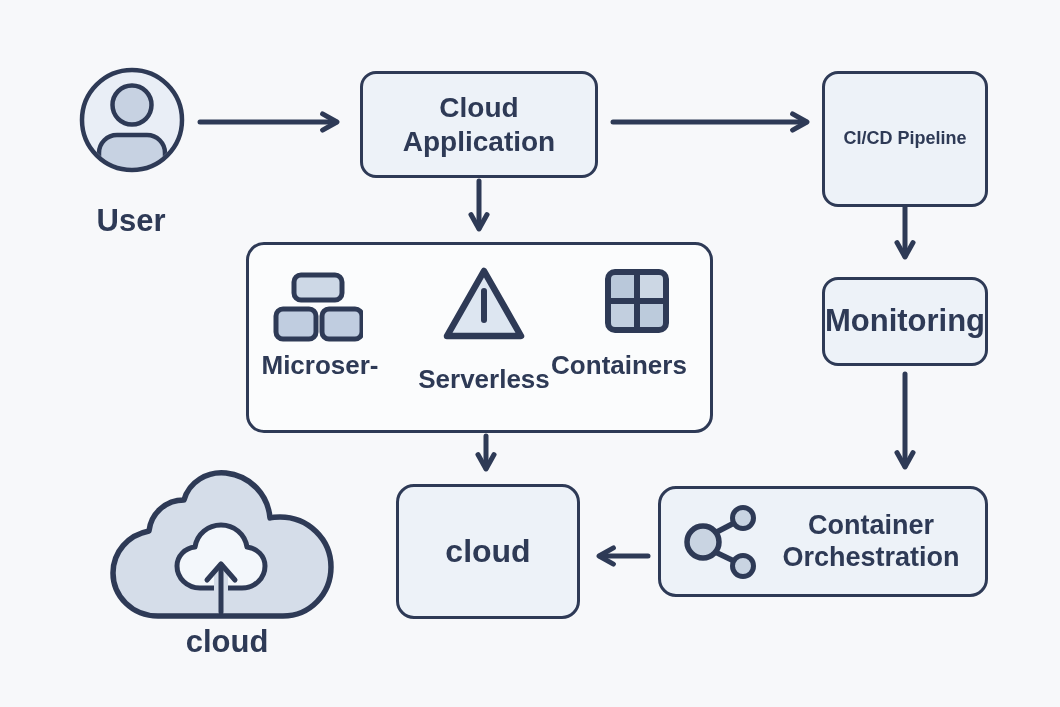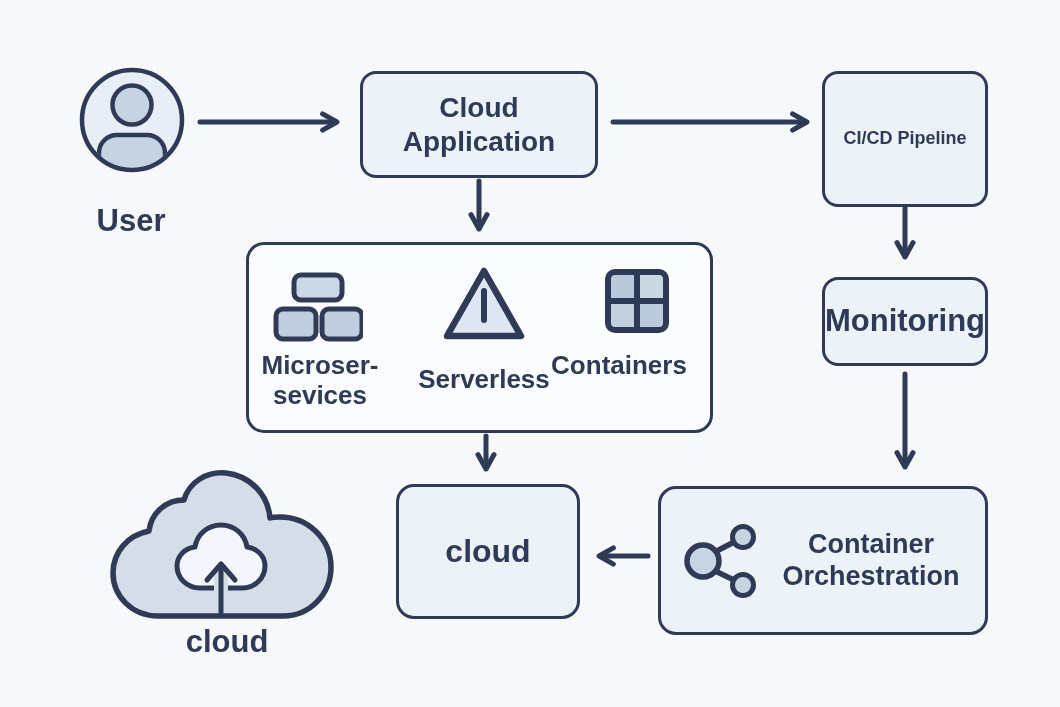--- a/index.html
+++ b/index.html
@@ -28,21 +28,21 @@
     position:absolute;font-weight:bold;color:var(--ink);text-align:center;
   }
   .svc-label{
     position:absolute;width:140px;text-align:center;font-weight:bold;
     font-size:26px;line-height:1.16;color:var(--ink);
   }
   #node-cloud-app{left:360px;top:71px;width:238px;height:107px;font-size:28px;}
   #node-cicd{left:822px;top:71px;width:166px;height:136px;font-size:18px;padding:0 10px;}
   #node-group{left:246px;top:242px;width:467px;height:191px;border-radius:18px;background:var(--group-fill);}
   #node-monitoring{left:822px;top:277px;width:166px;height:89px;font-size:31px;}
-  #node-orch{left:658px;top:486px;width:330px;height:149px;font-size:27px;justify-content:flex-start;border-radius:18px;}
+  #node-orch{left:658px;top:486px;width:330px;height:111px;font-size:27px;justify-content:flex-start;border-radius:18px;}
   #node-cloud-box{left:396px;top:484px;width:184px;height:135px;font-size:32px;border-radius:18px;}
   #orch-label{flex:1;text-align:center;padding-right:10px;}
   #orch-icon{margin-left:20px;flex:0 0 86px;}
   #user-label{left:71px;top:183px;width:120px;font-size:31px;margin-top:20px;}
   #cloud-icon-label{left:157px;top:624px;width:140px;font-size:31px;}
 </style>
 </head>
 <body>
 
 <div class="stage">
@@ -93,21 +93,20 @@
 
   <div class="node" id="node-group"></div>
 
   <svg class="icon-svg" style="left:273px;top:272px;" width="90" height="70" viewBox="0 0 90 70">
     <rect x="21" y="3" width="48" height="25" rx="7" fill="#cdd8e6" stroke="#2e3a56" stroke-width="5"></rect>
     <rect x="3" y="37" width="40" height="30" rx="7" fill="#c0cde0" stroke="#2e3a56" stroke-width="5"></rect>
     <rect x="49" y="37" width="40" height="30" rx="7" fill="#c0cde0" stroke="#2e3a56" stroke-width="5"></rect>
   </svg>
   <div class="svc-label" style="left:250px;top:350px;">
     <div>Microser-</div>
-    <div>sevices</div>
   </div>
 
   <svg class="icon-svg" style="left:441px;top:263px;" width="86" height="82" viewBox="0 0 86 82">
     <path d="M43,8 L80,73 L6,73 Z" fill="#dde6f1" stroke="#2e3a56" stroke-width="6.5" stroke-linejoin="round"></path>
     <line x1="43" y1="28" x2="43" y2="57" stroke="#2e3a56" stroke-width="6" stroke-linecap="round"></line>
   </svg>
   <div class="svc-label" style="left:414px;top:350px;margin-top:14px;">
     <div>Serverless</div>
   </div>
 

